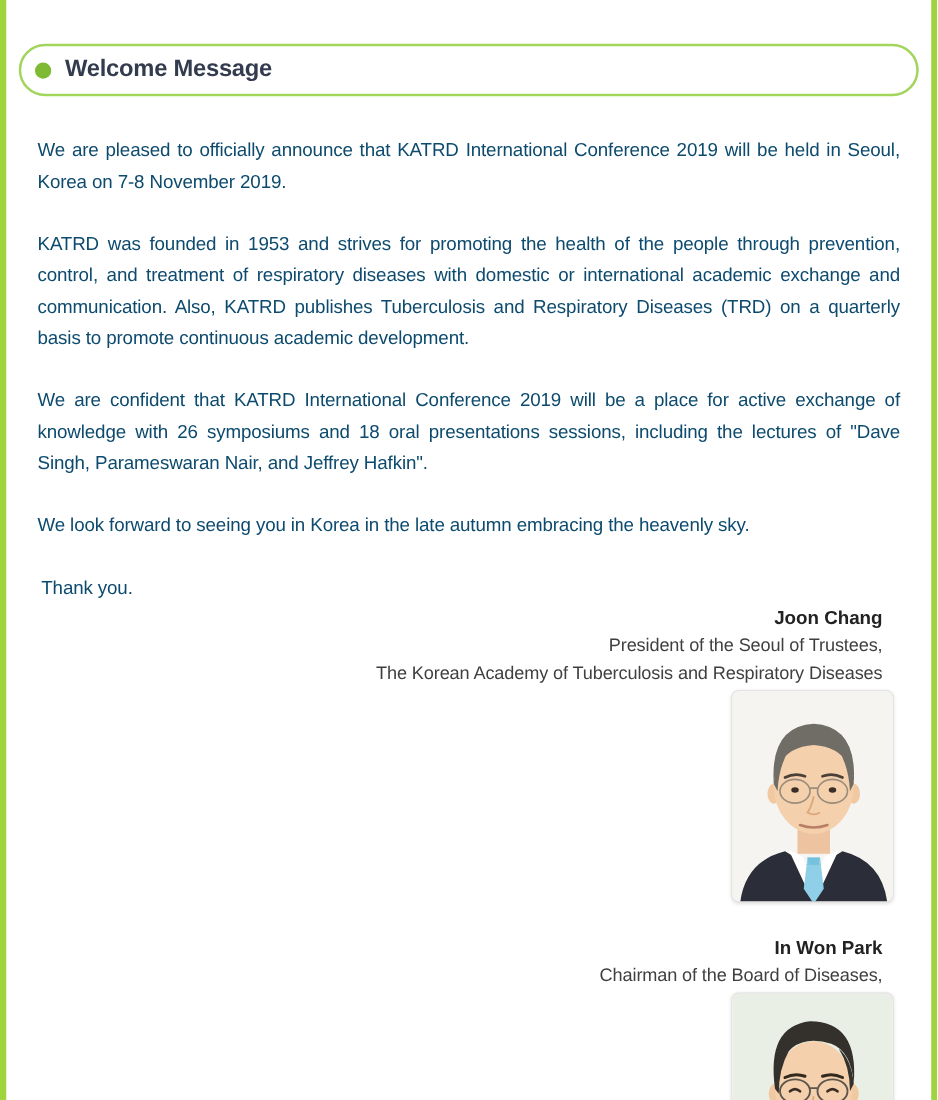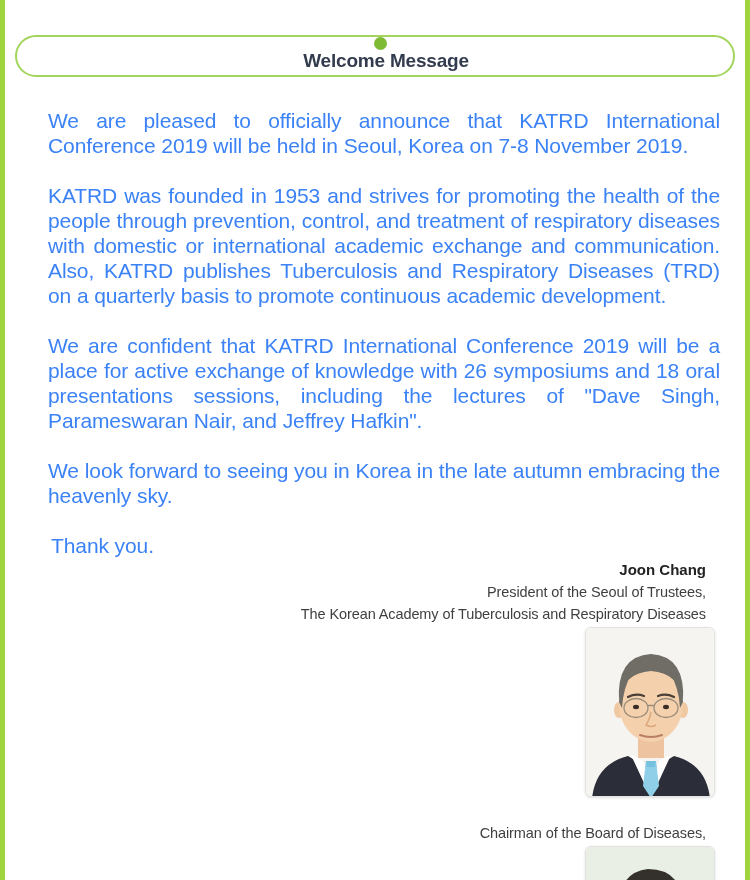--- a/index.html
+++ b/index.html
@@ -25,45 +25,44 @@
   .header-box {
     box-sizing: border-box;
     margin: 35px 15px 0 15px;
     height: 42px;
     border: 2px solid #a3d55d;
     border-radius: 21px;
     display: flex;
     align-items: center;
     padding-left: 11px;
     background: #ffffff;
-    flex-direction: column;
   }
   .bullet {
     width: 13px; height: 13px;
     border-radius: 50%;
     background: #7eba33;
     flex: 0 0 auto;
   }
   .page-title {
     margin: 0 0 0 11px;
     font-size: 19px;
     font-weight: bold;
     letter-spacing: -0.2px;
     color: #333c4e;
   }
 
   .content {
     padding: 31px 30px 0 30px;
   }
   .content p {
-    margin: 0 0 25px 18px;
-    font-size: 21px;
+    margin: 0 0 25px 0;
+    font-size: 15px;
     line-height: 25px;
     letter-spacing: -0.1px;
-    color: #3b82f6;
+    color: #0c4a6e;
     text-align: justify;
   }
   p.thanks {
     margin-bottom: 0;
     padding-left: 3px;
     text-align: left;
   }
 
   .sig-row {
     display: flex;
@@ -150,20 +149,21 @@
           <path d="M6,170 Q10,136 42,128 L65,142 L88,128 Q120,136 124,170 Z" fill="#2b2e38"></path>
           <path d="M45,127 L65,170 L85,127 L74,132 L65,150 L56,132 Z" fill="#ffffff"></path>
           <path d="M60,133 L70,133 L73,158 L65,170 L57,158 Z" fill="#8fd0e8"></path>
           <path d="M60,133 L70,133 L69,139 L61,139 Z" fill="#76c1de"></path>
         </svg>
       </div>
     </div>
 
     <div class="sig-row second">
       <div class="sig-text">
+        <div class="sig-name">In Won Park</div>
         <div class="sig-role">Chairman of the Board of Diseases,</div>
       </div>
       <div class="photo">
         <svg viewBox="0 0 130 170" width="130" height="170" aria-hidden="true">
           <rect width="130" height="170" fill="#e9efe4"></rect>
           <rect x="52" y="100" width="26" height="28" fill="#eec3a0"></rect>
           <ellipse cx="34" cy="80" rx="5" ry="8" fill="#f0c8a2"></ellipse>
           <ellipse cx="96" cy="80" rx="5" ry="8" fill="#f0c8a2"></ellipse>
           <ellipse cx="65" cy="75" rx="31" ry="37" fill="#f5d0ac"></ellipse>
           <path d="M34,76 Q27,26 62,22 Q101,22 97,72 Q95,46 79,40 Q60,34 48,43 Q38,51 36,74 Z" fill="#34302c"></path>

